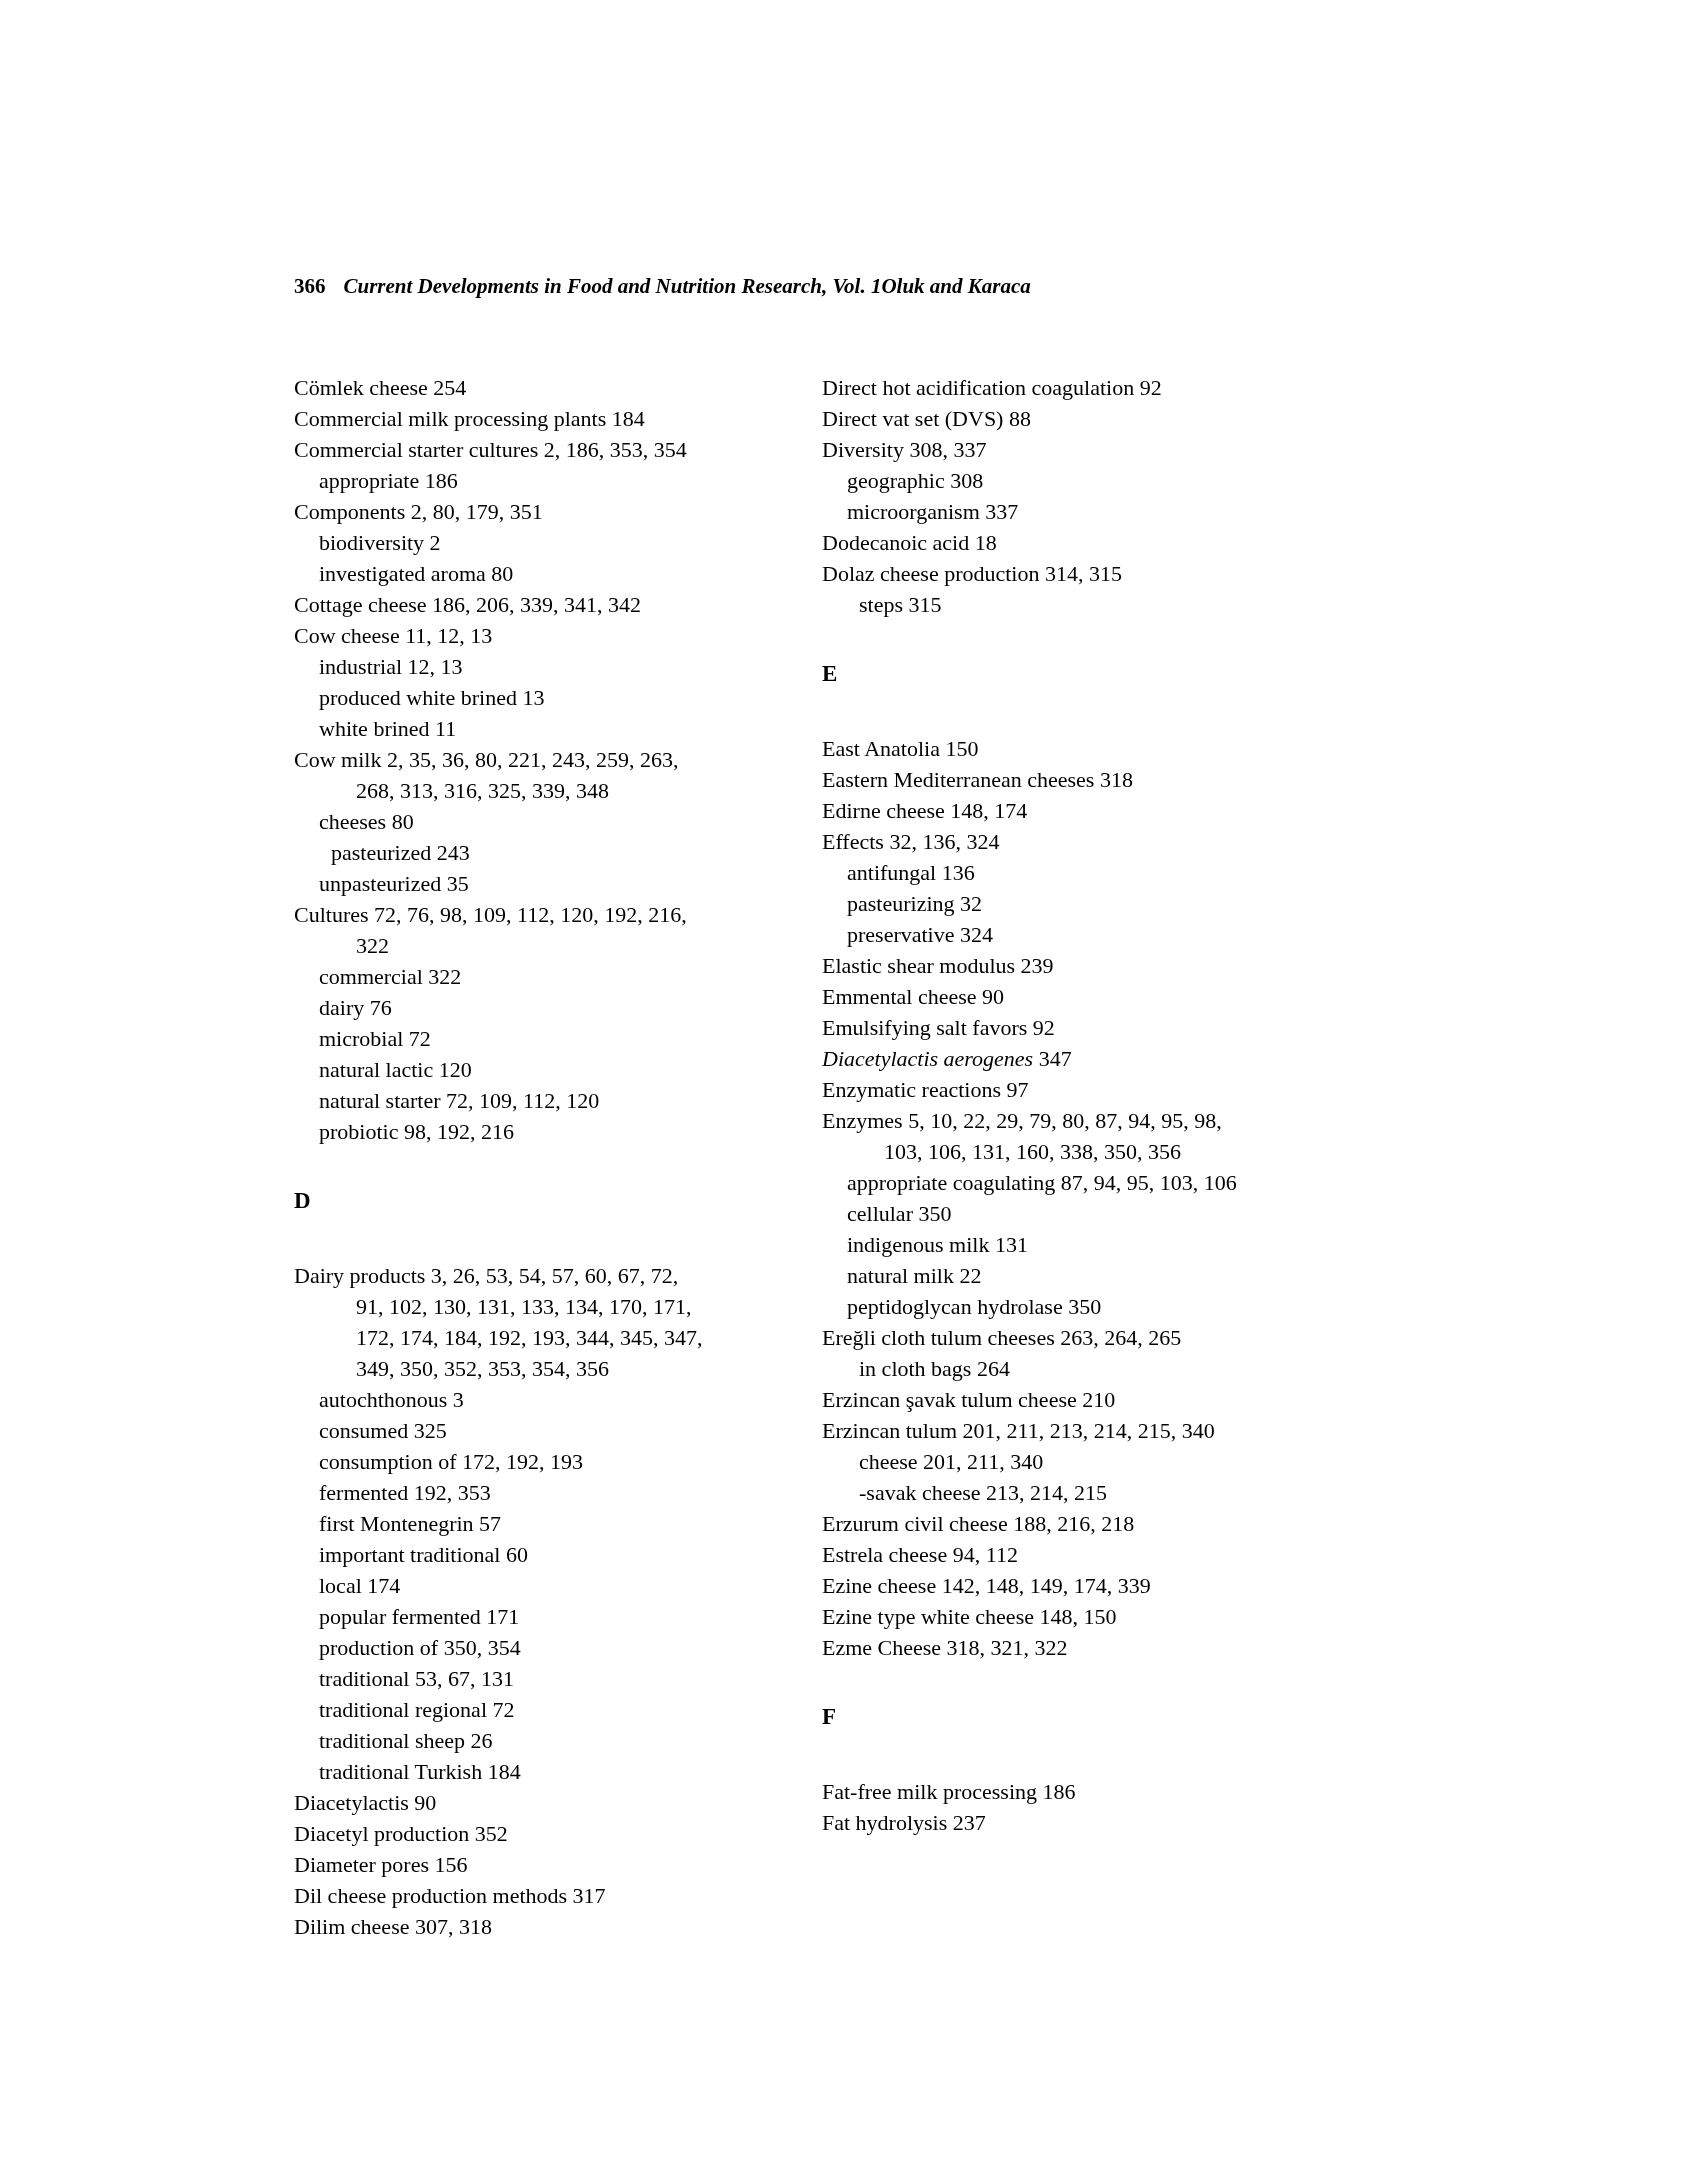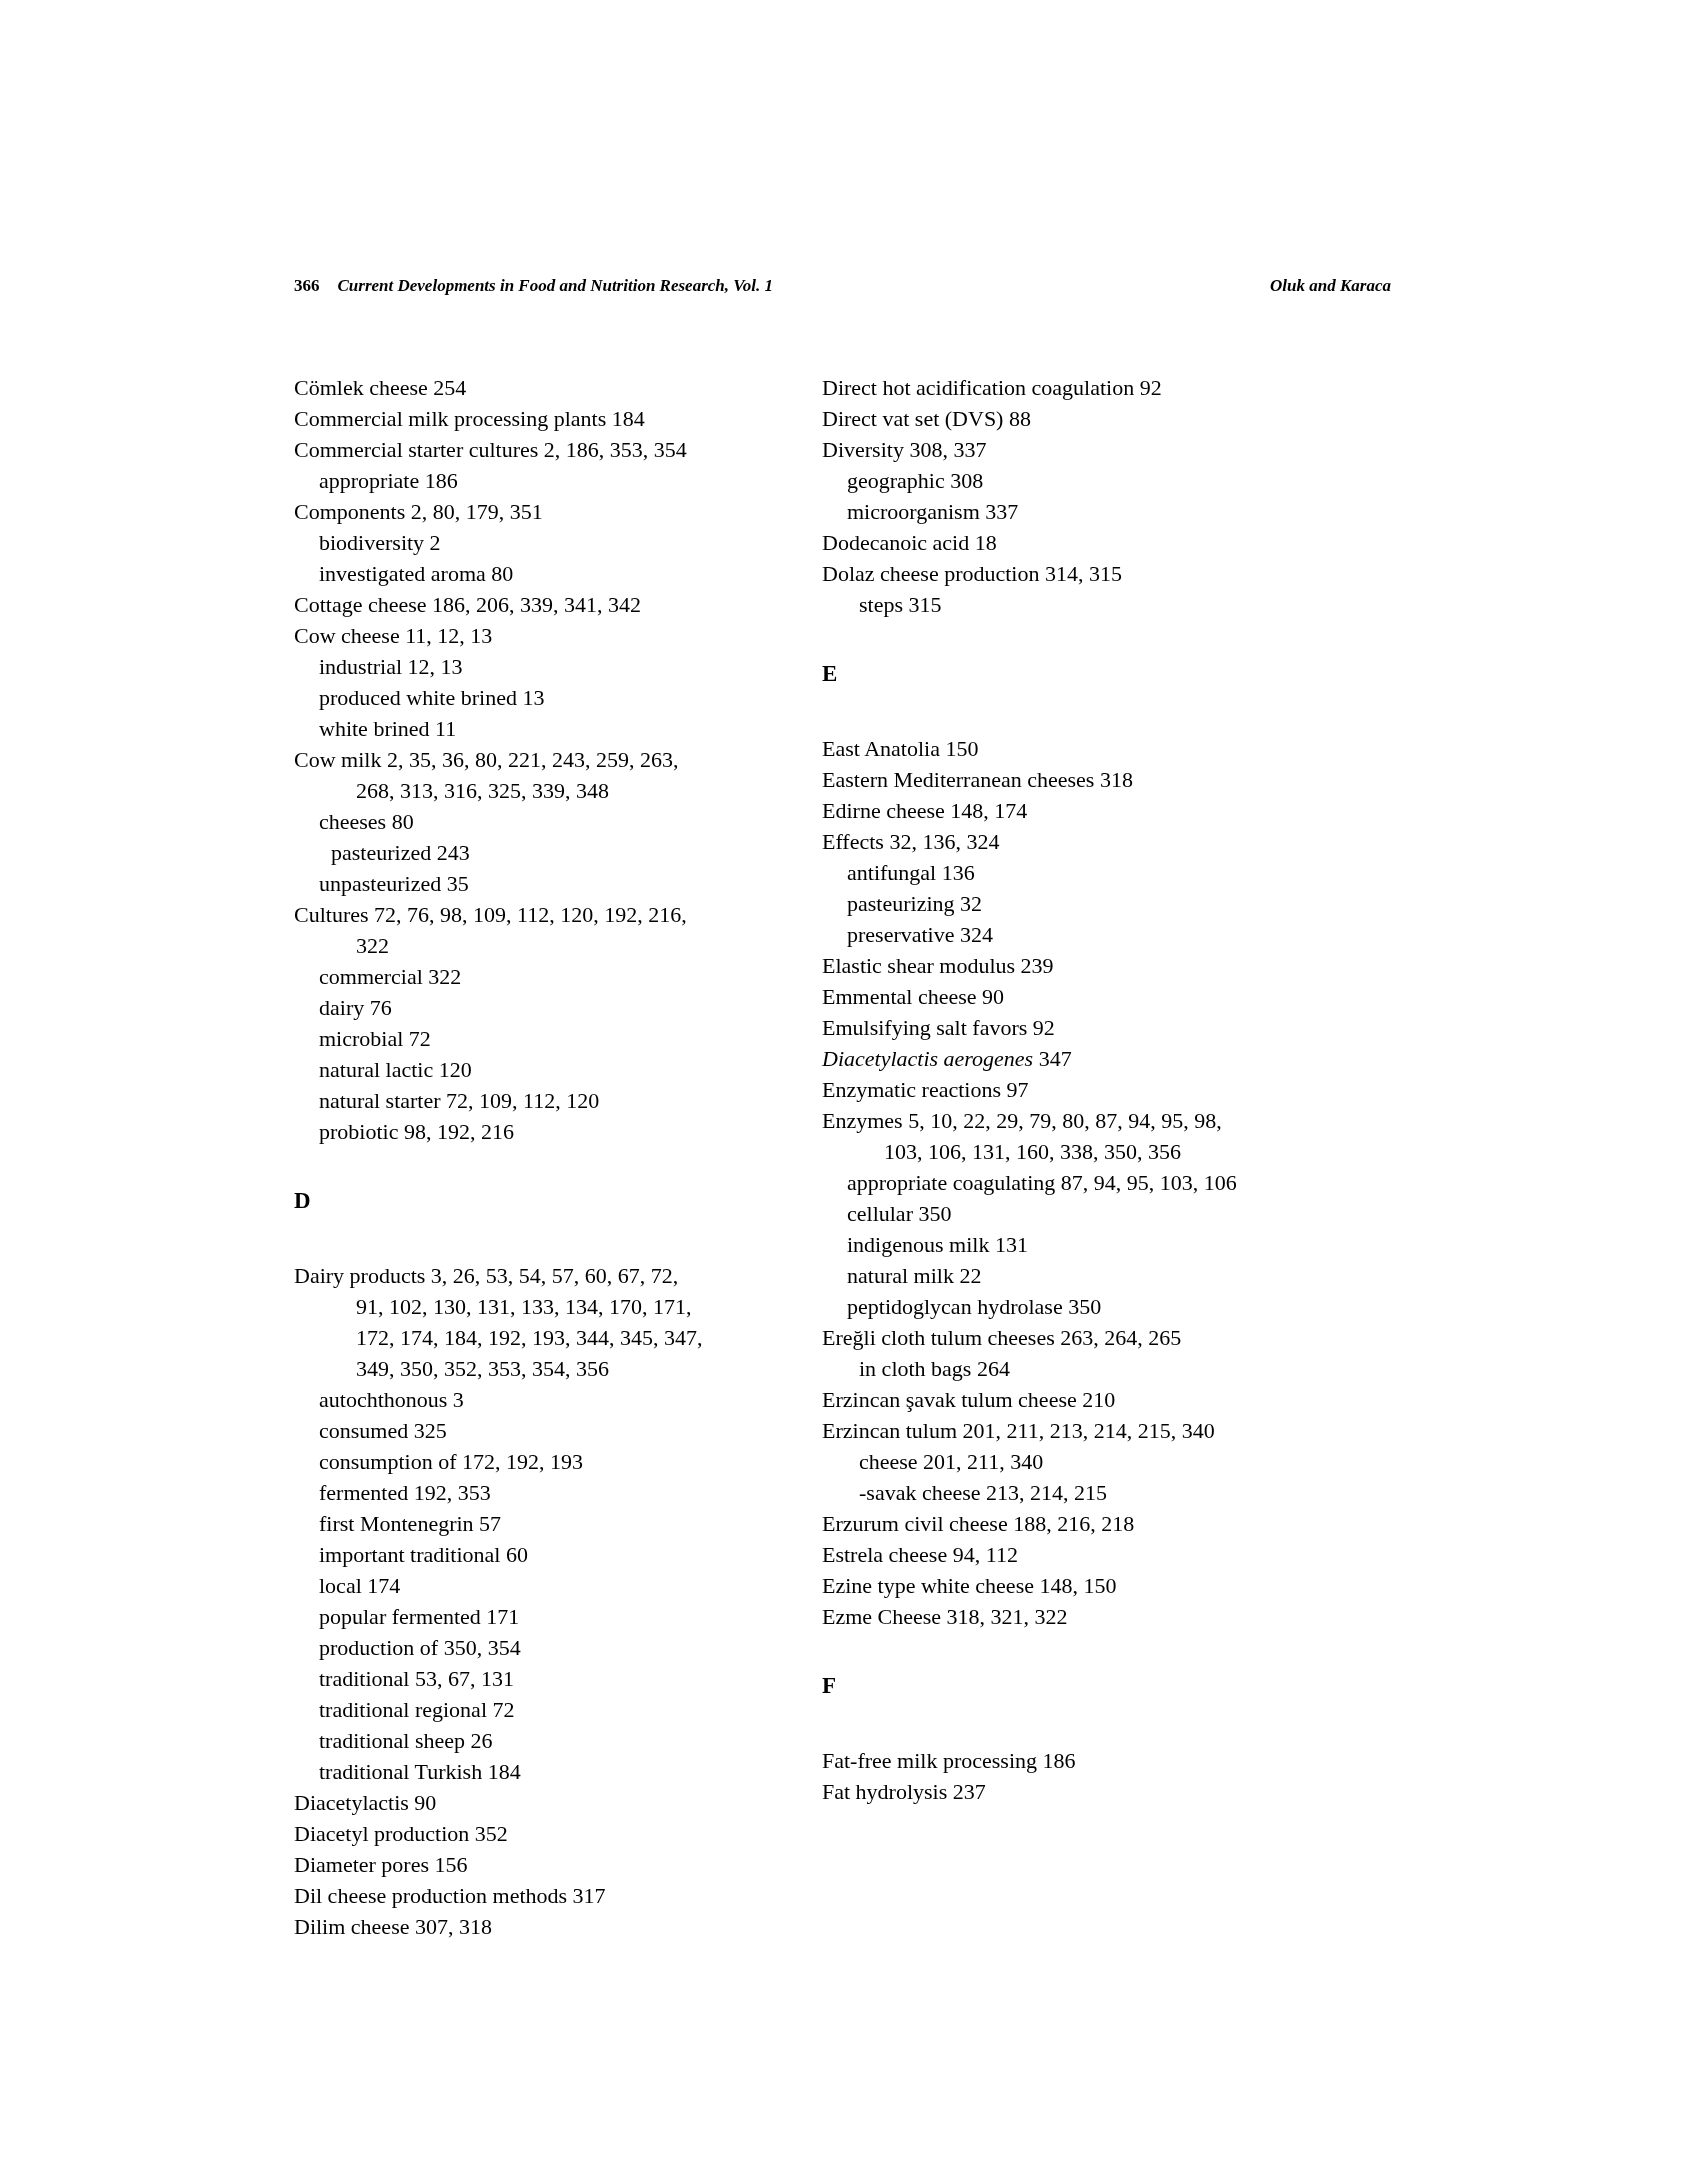--- a/index.html
+++ b/index.html
@@ -11,23 +11,22 @@
     font-family: "Liberation Serif", "DejaVu Serif", serif;
     color: #000000;
     overflow: hidden;
   }
   .page-header {
     position: absolute;
     left: 294px;
     top: 273px;
     width: 1097px;
     display: flex;
-    justify-content: space-between;
     align-items: baseline;
-    font-size: 17px;
+    font-size: 21px;
     line-height: 26px;
     font-weight: bold;
   }
   .header-left { display: flex; }
   .page-num { font-style: normal; margin-right: 18px; }
   .book-title { font-style: italic; }
   .authors { font-style: italic; }
   .index-column { position: absolute; top: 324px; margin-top: 48px; }
   .col-left  { left: 294px; width: 559px; }
   .col-right { left: 822px; width: 559px; }
@@ -140,20 +139,21 @@
       <div class="line ind1"><span>natural milk 22</span></div>
       <div class="line ind1"><span>peptidoglycan hydrolase 350</span></div>
       <div class="line ind0"><span>Ereğli cloth tulum cheeses 263, 264, 265</span></div>
       <div class="line ind2"><span>in cloth bags 264</span></div>
       <div class="line ind0"><span>Erzincan şavak tulum cheese 210</span></div>
       <div class="line ind0"><span>Erzincan tulum 201, 211, 213, 214, 215, 340</span></div>
       <div class="line ind2"><span>cheese 201, 211, 340</span></div>
       <div class="line ind2"><span>-savak cheese 213, 214, 215</span></div>
       <div class="line ind0"><span>Erzurum civil cheese 188, 216, 218</span></div>
       <div class="line ind0"><span>Estrela cheese 94, 112</span></div>
+      <div class="line ind0"><span>Ezine cheese 142, 148, 149, 174, 339</span></div>
       <div class="line ind0"><span>Ezine type white cheese 148, 150</span></div>
       <div class="line ind0"><span>Ezme Cheese 318, 321, 322</span></div>
       <div class="section-letter">F</div>
       <div class="line ind0"><span>Fat-free milk processing 186</span></div>
       <div class="line ind0"><span>Fat hydrolysis 237</span></div>
     </div>
 </div>
 
 
 </body></html>

